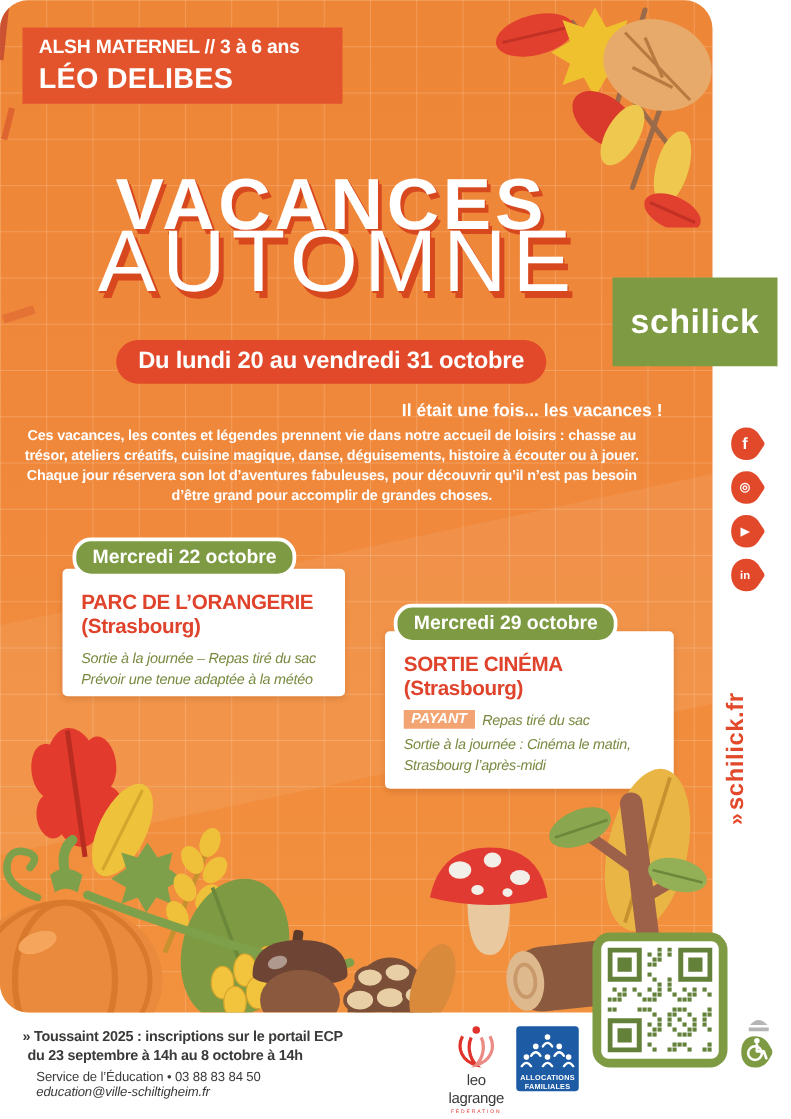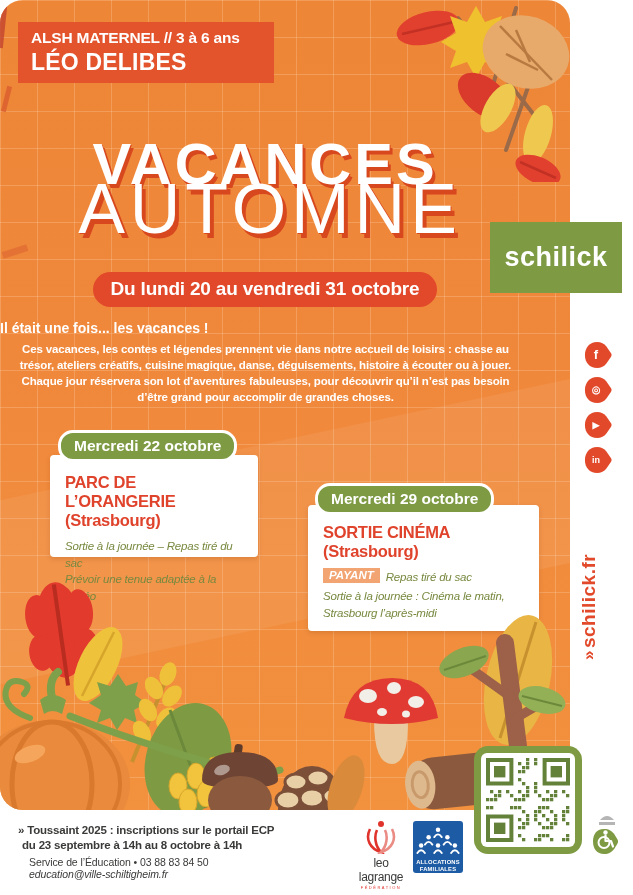--- a/index.html
+++ b/index.html
@@ -28,28 +28,28 @@
     font-size:58px; font-weight:bold; letter-spacing:3px; color:#fff;
     text-shadow:3px 4px 0 #D8481F, 1px 1px 0 #D8481F; }
   .t2 { position:absolute; left:0; top:174px; width:540px; text-align:center;
     font-size:70px; font-weight:normal; letter-spacing:5px; color:#fff; line-height:1;
     text-shadow:4px 5px 0 #D8481F, 1px 1px 0 #D8481F; }
 
   .date-row { position:absolute; left:0; top:272px; width:530px; text-align:center; }
   .date-pill { display:inline-block; background:#E2492A; color:#fff; font-weight:bold;
     font-size:19px; padding:6px 18px 7px; border-radius:18px; letter-spacing:-.2px; white-space:nowrap; }
 
-  .intro-head { position:absolute; left:0; top:320px; width:530px; text-align:left;
+  .intro-head { position:absolute; left:0; top:320px; width:530px; text-align:right;
     color:#fff; font-weight:bold; font-size:14px; }
   .intro-body { position:absolute; left:13px; top:341px; width:505px; text-align:center;
     color:#fff; font-weight:bold; font-size:11.5px; line-height:1.4; letter-spacing:-.15px; }
 
   
   .card { position:absolute; background:#fff; border-radius:4px; box-shadow:0 2px 5px rgba(120,50,0,.18); }
-  .card1 { left:50px; top:455px; width:208px; height:102px; padding:18px 12px 8px 15px; }
+  .card1 { left:50px; top:455px; width:226px; height:102px; padding:18px 12px 8px 15px; }
   .card2 { left:308px; top:505px; width:231px; height:126px; padding:18px 12px 8px 15px; }
   .event-badge { position:absolute; background:#7E9B43; color:#fff; font-weight:bold;
     font-size:15.5px; padding:4px 13px 4px; border-radius:15px; border:3px solid #fff;
     white-space:nowrap; z-index:3; }
   .badge1 { left:58px; top:430px; }
   .badge2 { left:315px; top:483px; }
   .ev-title { color:#E0432C; font-weight:bold; font-size:16.5px; letter-spacing:-.3px; line-height:1.15; }
   .ev-lines { margin-top:8px; color:#77893F; font-style:italic; font-size:11.5px; line-height:1.45; letter-spacing:-.2px; }
   .pay-row { margin-top:7px; font-size:11.5px; display:flex; align-items:flex-end; gap:6px; }
   .pay-badge { background:#F2A472; color:#fff; font-weight:bold; font-style:italic;

